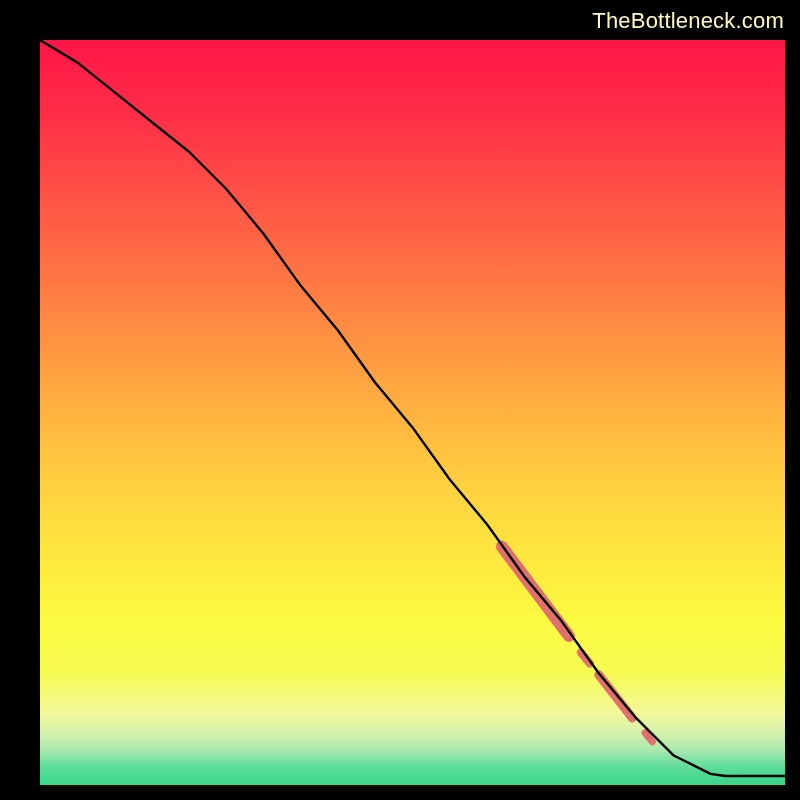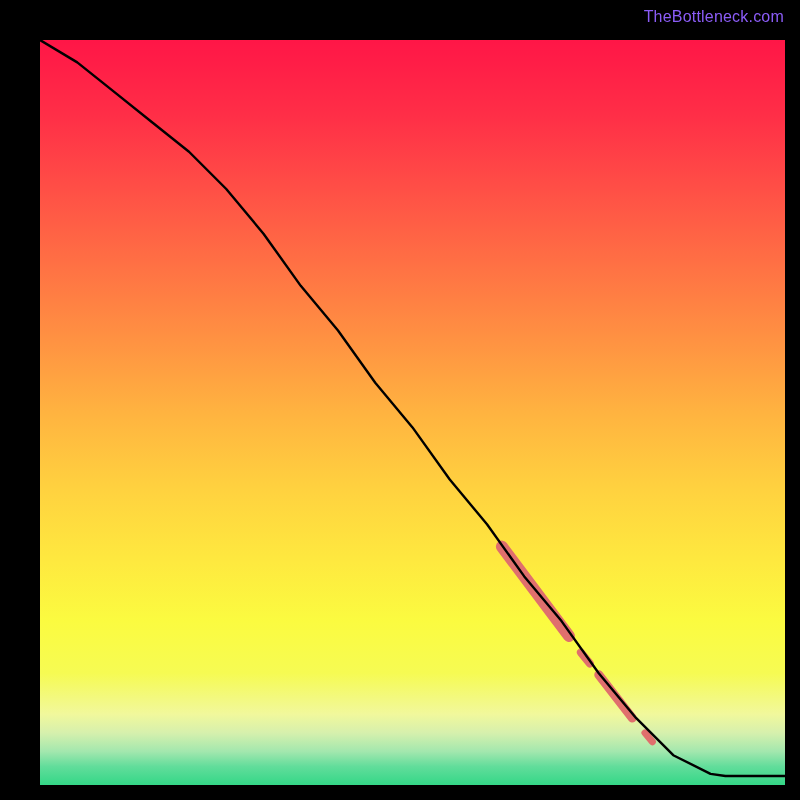--- a/index.html
+++ b/index.html
@@ -28,22 +28,22 @@
     overflow: hidden;
   }
   .gradient-bg {
     position: absolute;
     inset: 0;
   }
   .watermark {
     position: absolute;
     right: 16px;
     top: 8px;
-    color: #8b5cf6;
-    font-size: 16px;
+    color: #fef9c3;
+    font-size: 22px;
     font-weight: 400;
     letter-spacing: 0.2px;
   }
   svg.overlay {
     position: absolute;
     inset: 0;
   }
 </style>
 </head>
 <body>

